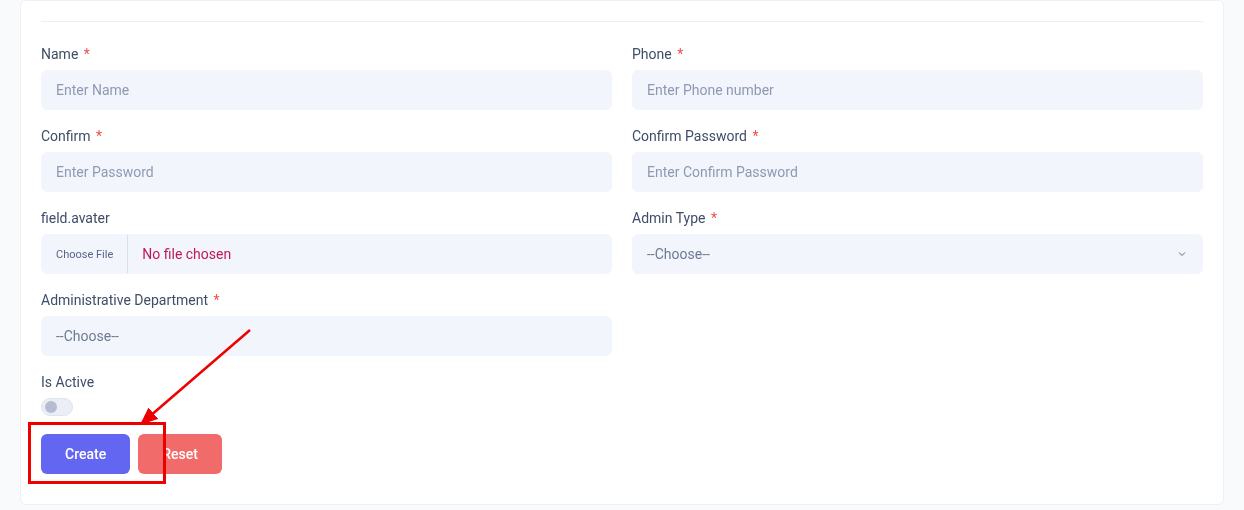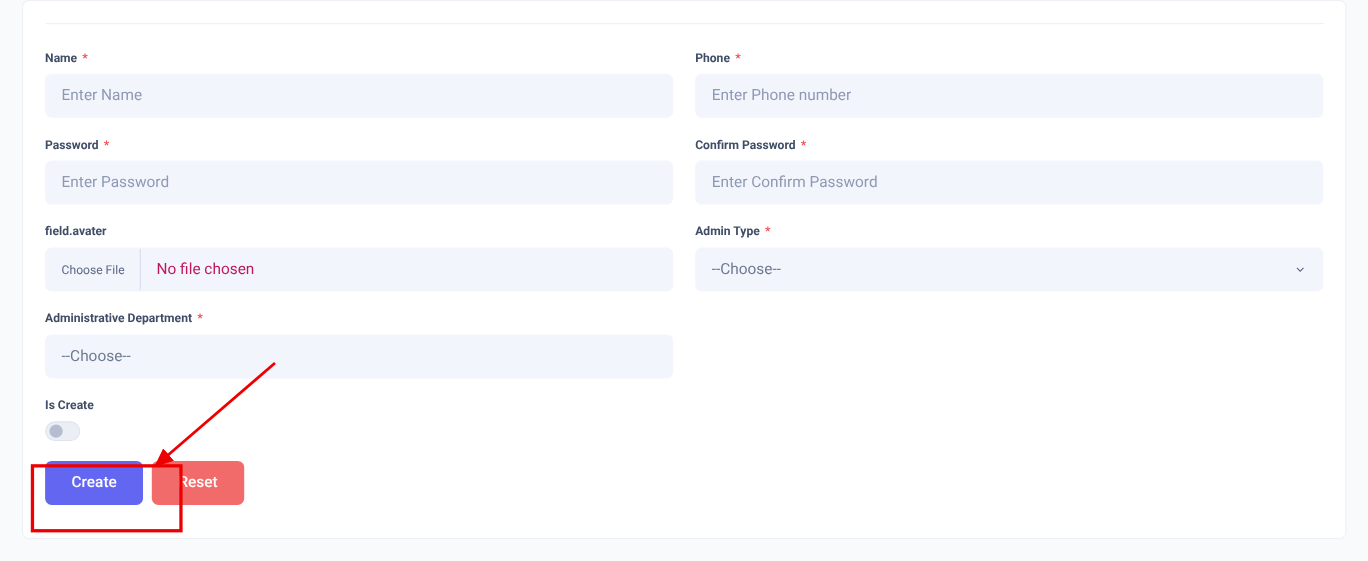--- a/index.html
+++ b/index.html
@@ -22,24 +22,24 @@
       margin-bottom: 24px;
     }
     .form-grid {
       display: grid;
       grid-template-columns: 1fr 1fr;
       gap: 18px 20px;
     }
     .form-group { display: flex; flex-direction: column; }
     .form-group.full { grid-column: 1 / span 1; }
     label {
-      font-size: 11px;
+      font-size: 14px;
       color: #3f4d67;
       margin-bottom: 8px;
-      font-weight: 700;
+      font-weight: 400;
     }
     .required { color: #f44c4c; margin-left: 2px; }
     input[type="text"], input[type="password"], .select-box, .file-box {
       background: #f3f5fd;
       border: 1px solid #f3f5fd;
       border-radius: 6px;
       padding: 10px 14px;
       font-size: 14px;
       color: #6e7a92;
       outline: none;
@@ -147,21 +147,21 @@
     <div class="form-group">
       <label>
         <span>Phone</span>
         <span class="required">*</span>
       </label>
       <input type="text" placeholder="Enter Phone number" style="">
     </div>
 
     <div class="form-group">
       <label>
-        <span>Password</span>
+        <span>Confirm</span>
         <span class="required">*</span>
       </label>
       <input type="password" placeholder="Enter Password" style="">
     </div>
 
     <div class="form-group">
       <label>
         <span>Confirm Password</span>
         <span class="required">*</span>
       </label>
@@ -198,21 +198,21 @@
         <span>Administrative Department</span>
         <span class="required">*</span>
       </label>
       <div class="select-box">
         <span class="select-text">--Choose--</span>
       </div>
     </div>
 
     <div class="form-group full">
       <label>
-        <span>Is Create</span>
+        <span>Is Active</span>
       </label>
       <div class="toggle">
         <div class="toggle-knob"></div>
       </div>
     </div>
 
   </div>
 
   <div class="btn-row">
     <button class="btn btn-primary">Create</button>

